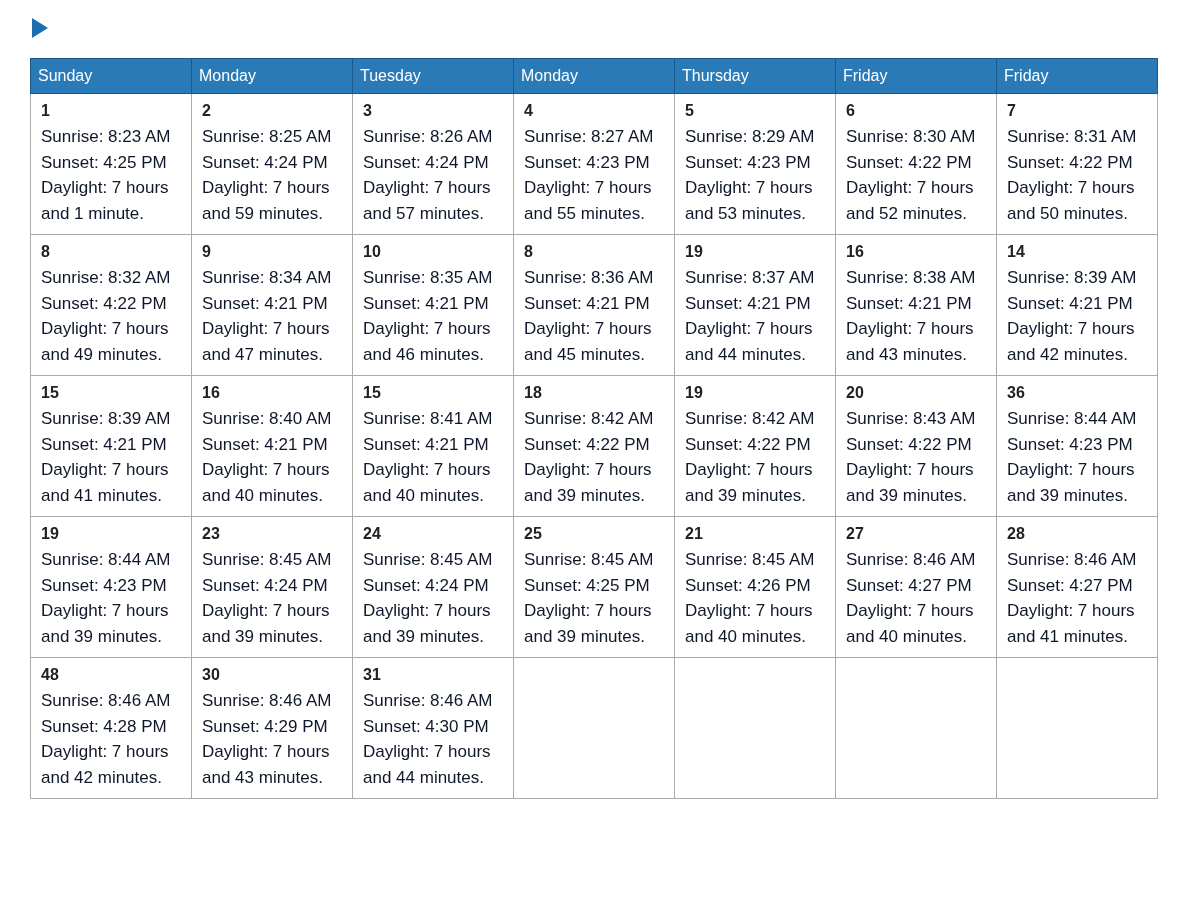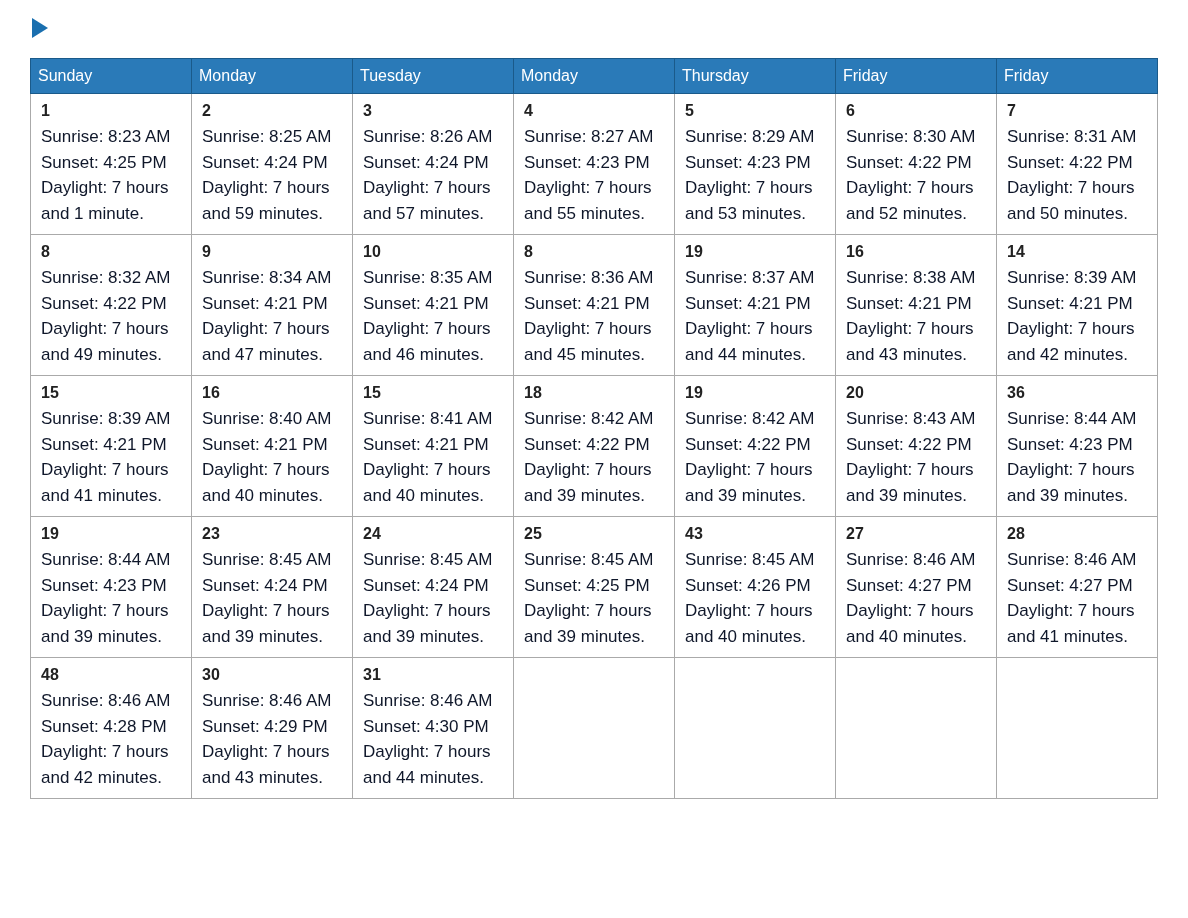--- a/index.html
+++ b/index.html
@@ -185,21 +185,21 @@
       </tr>
       <tr>
         <td><span class="day-number">19</span>
 <span class="day-info">Sunrise: 8:44 AM<br>Sunset: 4:23 PM<br>Daylight: 7 hours and 39 minutes.</span></td>
         <td><span class="day-number">23</span>
 <span class="day-info">Sunrise: 8:45 AM<br>Sunset: 4:24 PM<br>Daylight: 7 hours and 39 minutes.</span></td>
         <td><span class="day-number">24</span>
 <span class="day-info">Sunrise: 8:45 AM<br>Sunset: 4:24 PM<br>Daylight: 7 hours and 39 minutes.</span></td>
         <td><span class="day-number">25</span>
 <span class="day-info">Sunrise: 8:45 AM<br>Sunset: 4:25 PM<br>Daylight: 7 hours and 39 minutes.</span></td>
-        <td><span class="day-number">43</span>
+        <td><span class="day-number">21</span>
 <span class="day-info">Sunrise: 8:45 AM<br>Sunset: 4:26 PM<br>Daylight: 7 hours and 40 minutes.</span></td>
         <td><span class="day-number">27</span>
 <span class="day-info">Sunrise: 8:46 AM<br>Sunset: 4:27 PM<br>Daylight: 7 hours and 40 minutes.</span></td>
         <td><span class="day-number">28</span>
 <span class="day-info">Sunrise: 8:46 AM<br>Sunset: 4:27 PM<br>Daylight: 7 hours and 41 minutes.</span></td>
       </tr>
       <tr>
         <td><span class="day-number">48</span>
 <span class="day-info">Sunrise: 8:46 AM<br>Sunset: 4:28 PM<br>Daylight: 7 hours and 42 minutes.</span></td>
         <td><span class="day-number">30</span>

